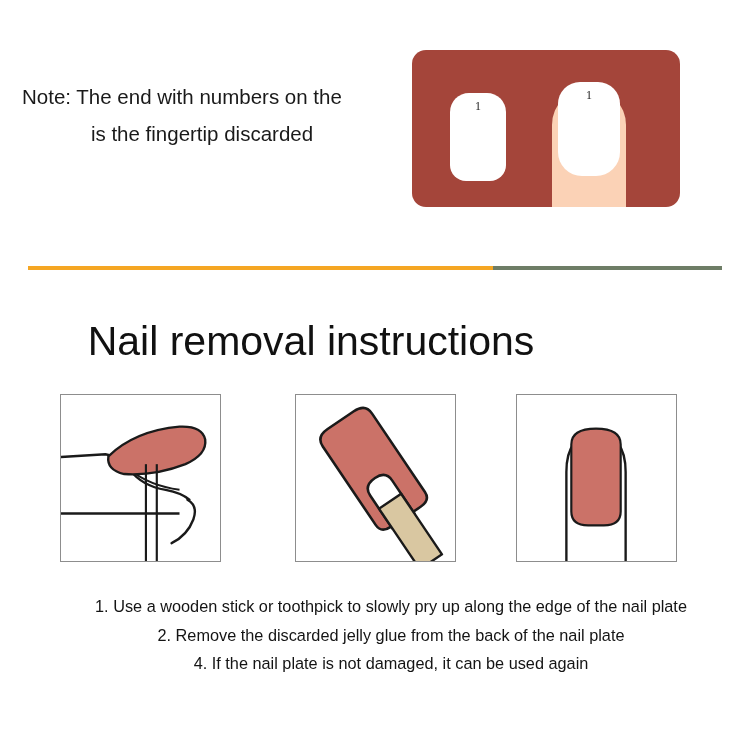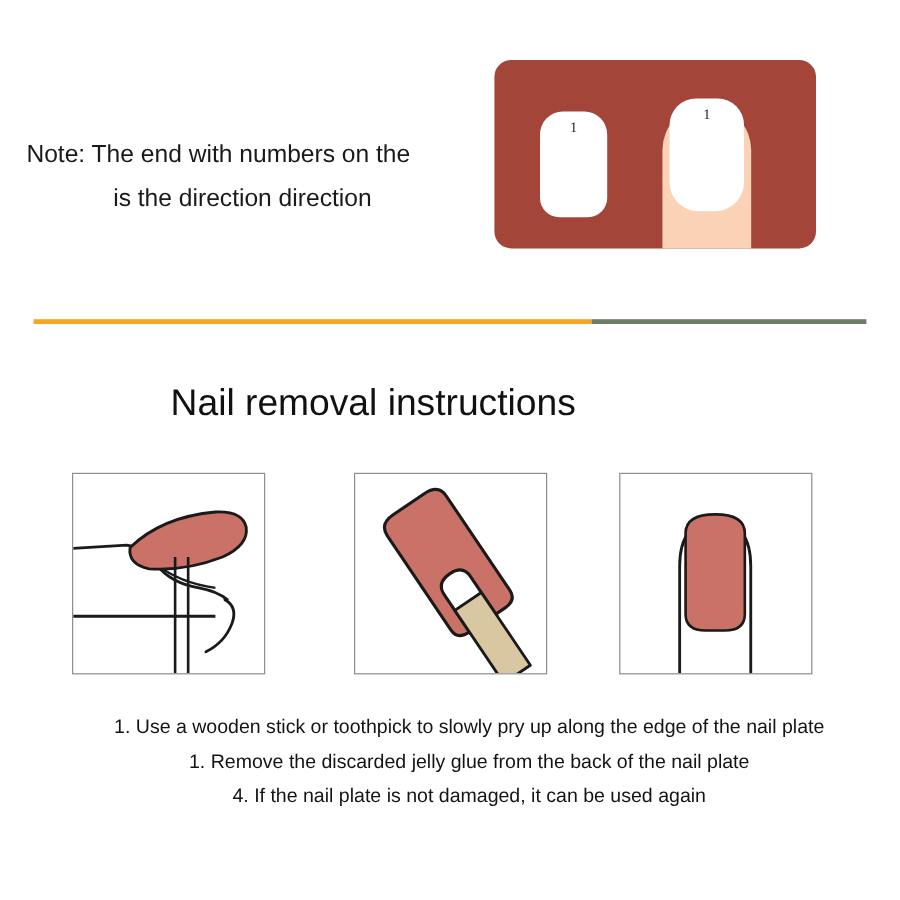--- a/index.html
+++ b/index.html
@@ -20,21 +20,20 @@
     position: absolute;
     left: 0; top: 0;
     width: 750px; height: 255px;
   }
 
   #note-block {
     position: absolute;
     left: 22px; top: 78px;
     width: 360px;
     text-align: center;
-    margin-top: 32px;
   }
   .note-line {
     font-size: 20.5px;
     line-height: 37px;
     white-space: nowrap;
     color: #1a1a1a;
   }
   .note-line.first { text-align: left; }
 
   
@@ -85,21 +84,21 @@
   }
   #divider-left  { width: 67%; height: 100%; background: #F5A623; }
   #divider-right { width: 33%; height: 100%; background: #6E7D66; }
 
   
   #section-title {
     position: absolute;
     left: 0; top: 318px;
     width: 622px;
     text-align: center;
-    font-size: 31px;
+    font-size: 41px;
     color: #111111;
   }
 
   
   #panel-row {
     position: absolute;
     left: 0; top: 394px;
     width: 750px; height: 170px;
   }
   .panel {
@@ -130,21 +129,21 @@
     padding-left: 32px;
   }
 </style>
 </head>
 <body>
 
 <div id="top-section">
 
   <div id="note-block">
     <div class="note-line first">Note: The end with numbers on the</div>
-    <div class="note-line">is the direction direction</div>
+    <div class="note-line">is the fingertip discarded</div>
   </div>
 
   <div id="nail-card"></div>
 
   <div id="finger-shape"></div>
 
   <div class="nail-chip" id="nail-chip-left">
     <div class="nail-number">1</div>
   </div>
 
@@ -202,15 +201,15 @@
       <path d="M 50 172 L 50 78 Q 50 40 80 40 Q 110 40 110 78 L 110 172" fill="none" stroke="#1a1a1a" stroke-width="2.4"></path>
 
       <path d="M 55 50 Q 55 34 80 34 Q 105 34 105 50 L 105 118 Q 105 132 88 132 L 72 132 Q 55 132 55 118 Z" fill="#CB7268" stroke="#1a1a1a" stroke-width="2.2" stroke-linejoin="round"></path>
     </svg>
   </div>
 
 </div>
 
 <div id="instructions">
   <div class="instruction-line">1. Use a wooden stick or toothpick to slowly pry up along the edge of the nail plate</div>
-  <div class="instruction-line">1. Remove the discarded jelly glue from the back of the nail plate</div>
+  <div class="instruction-line">2. Remove the discarded jelly glue from the back of the nail plate</div>
   <div class="instruction-line">4. If the nail plate is not damaged, it can be used again</div>
 </div>
 
 </body></html>

